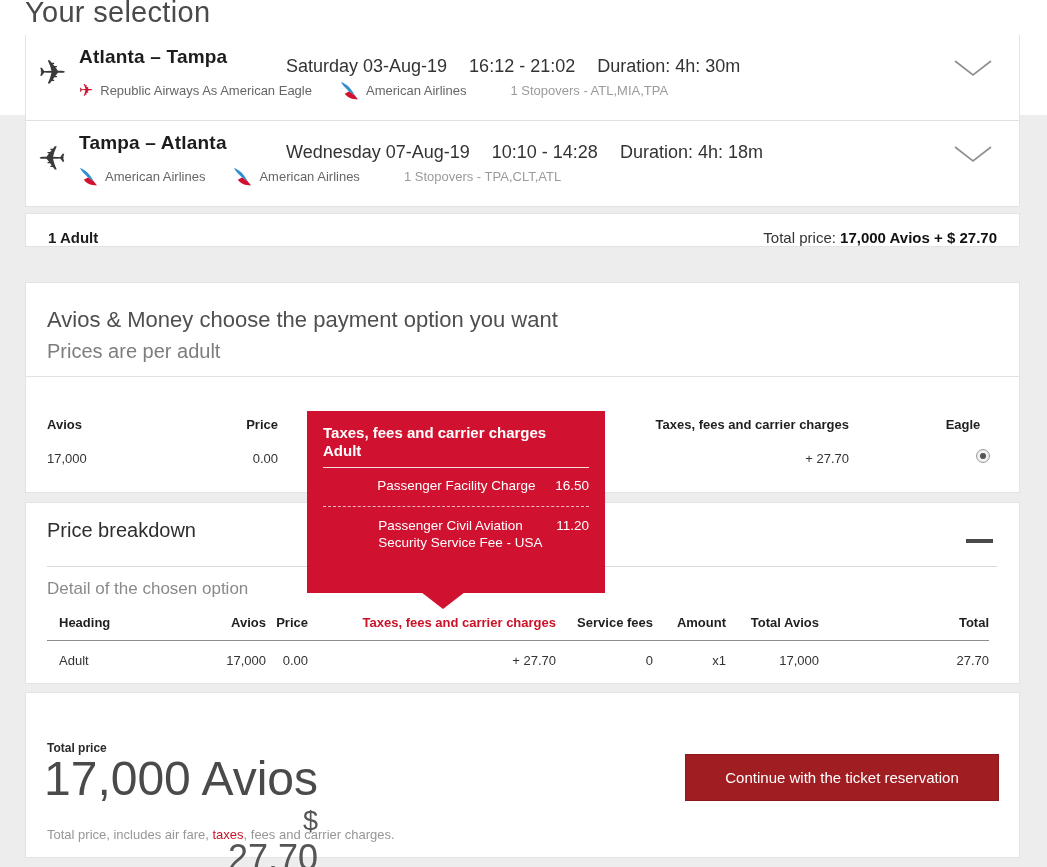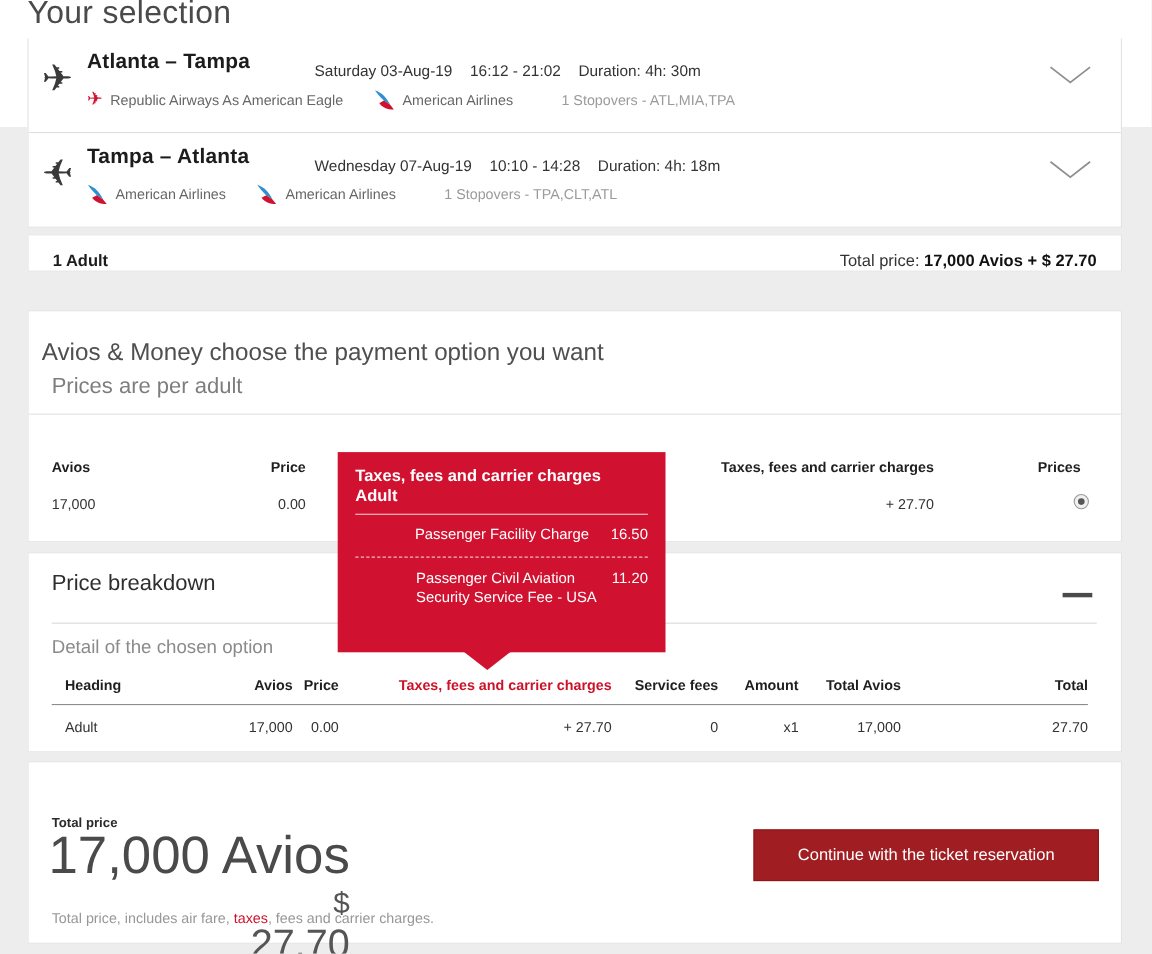--- a/index.html
+++ b/index.html
@@ -24,22 +24,22 @@
   .plane{
     position:absolute; left:12px; top:20px; font-size:34px; line-height:1;
     color:#3a3a3a; font-family:"DejaVu Sans", sans-serif;
   }
   .plane.return{ transform:scaleX(-1); }
   .froute{
     position:absolute; left:53px; top:11px; font-size:19px; font-weight:700;
     color:#1c1c1c; letter-spacing:.2px;
   }
   .fmeta{
-    position:absolute; left:260px; top:21px; font-size:14px; color:#333;
-    display:flex; gap:16px; white-space:nowrap;
+    position:absolute; left:260px; top:21px; font-size:18px; color:#333;
+    display:flex; gap:22px; white-space:nowrap;
   }
   .fcarriers{
     position:absolute; left:53px; top:46px; display:flex; align-items:center;
     font-size:13px; color:#666; white-space:nowrap;
   }
   .carrier{ display:flex; align-items:center; gap:7px; }
   .carrier + .carrier{ margin-left:28px; }
   .red-plane{ color:#d0112f; font-size:17px; line-height:1; font-family:"DejaVu Sans", sans-serif; }
   .aa-logo{ width:19px; height:19px; display:inline-block; }
   .stopovers{ margin-left:44px; color:#9b9b9b; }
@@ -47,21 +47,21 @@
   
   .adult-bar{
     top:213px; height:34px; display:flex; align-items:flex-end;
     justify-content:space-between; padding:0 22px; font-size:15px;
   }
   .adult-bar .pax{ font-weight:700; color:#1c1c1c; }
   .adult-bar .tot-lbl{ color:#333; }
   .adult-bar .tot-val{ font-weight:700; color:#111; }
   
   .payment{ top:282px; height:211px; }
-  .pay-heading{ position:absolute; left:12px; top:24px; font-size:22px; font-weight:300; color:#4f4f4f; }
+  .pay-heading{ position:absolute; left:21px; top:24px; font-size:22px; font-weight:300; color:#4f4f4f; }
   .pay-sub{ position:absolute; left:21px; top:57px; font-size:20px; color:#7d7d7d; }
   .pay-divider{ position:absolute; top:93px; left:0; right:0; border-top:1px solid #e2e2e2; }
   .pcell{ position:absolute; font-size:13px; }
   .phead{ font-weight:700; color:#1f1f1f; top:134px; }
   .pval{ color:#333; top:168px; }
   .c-avios{ left:21px; }
   .c-price{ left:150px; width:102px; text-align:right; }
   .c-taxes{ left:595px; width:228px; text-align:right; }
   .c-option{ left:887px; width:100px; text-align:center; }
   .radio{
@@ -194,21 +194,21 @@
     </span>
   </div>
 
   <div class="card payment">
     <div class="pay-heading">Avios &amp; Money choose the payment option you want</div>
     <div class="pay-sub">Prices are per adult</div>
     <div class="pay-divider"></div>
     <span class="pcell phead c-avios">Avios</span>
     <span class="pcell phead c-price">Price</span>
     <span class="pcell phead c-taxes">Taxes, fees and carrier charges</span>
-    <span class="pcell phead c-option">Prices</span>
+    <span class="pcell phead c-option">Eagle</span>
     <span class="pcell pval c-avios">17,000</span>
     <span class="pcell pval c-price">0.00</span>
     <span class="pcell pval c-taxes">+ 27.70</span>
     <span class="radio" role="radio" aria-checked="true"></span>
   </div>
 
   <div class="card breakdown">
     <div class="bd-heading">Price breakdown</div>
     <div class="bd-minus"></div>
     <div class="bd-divider"></div>

